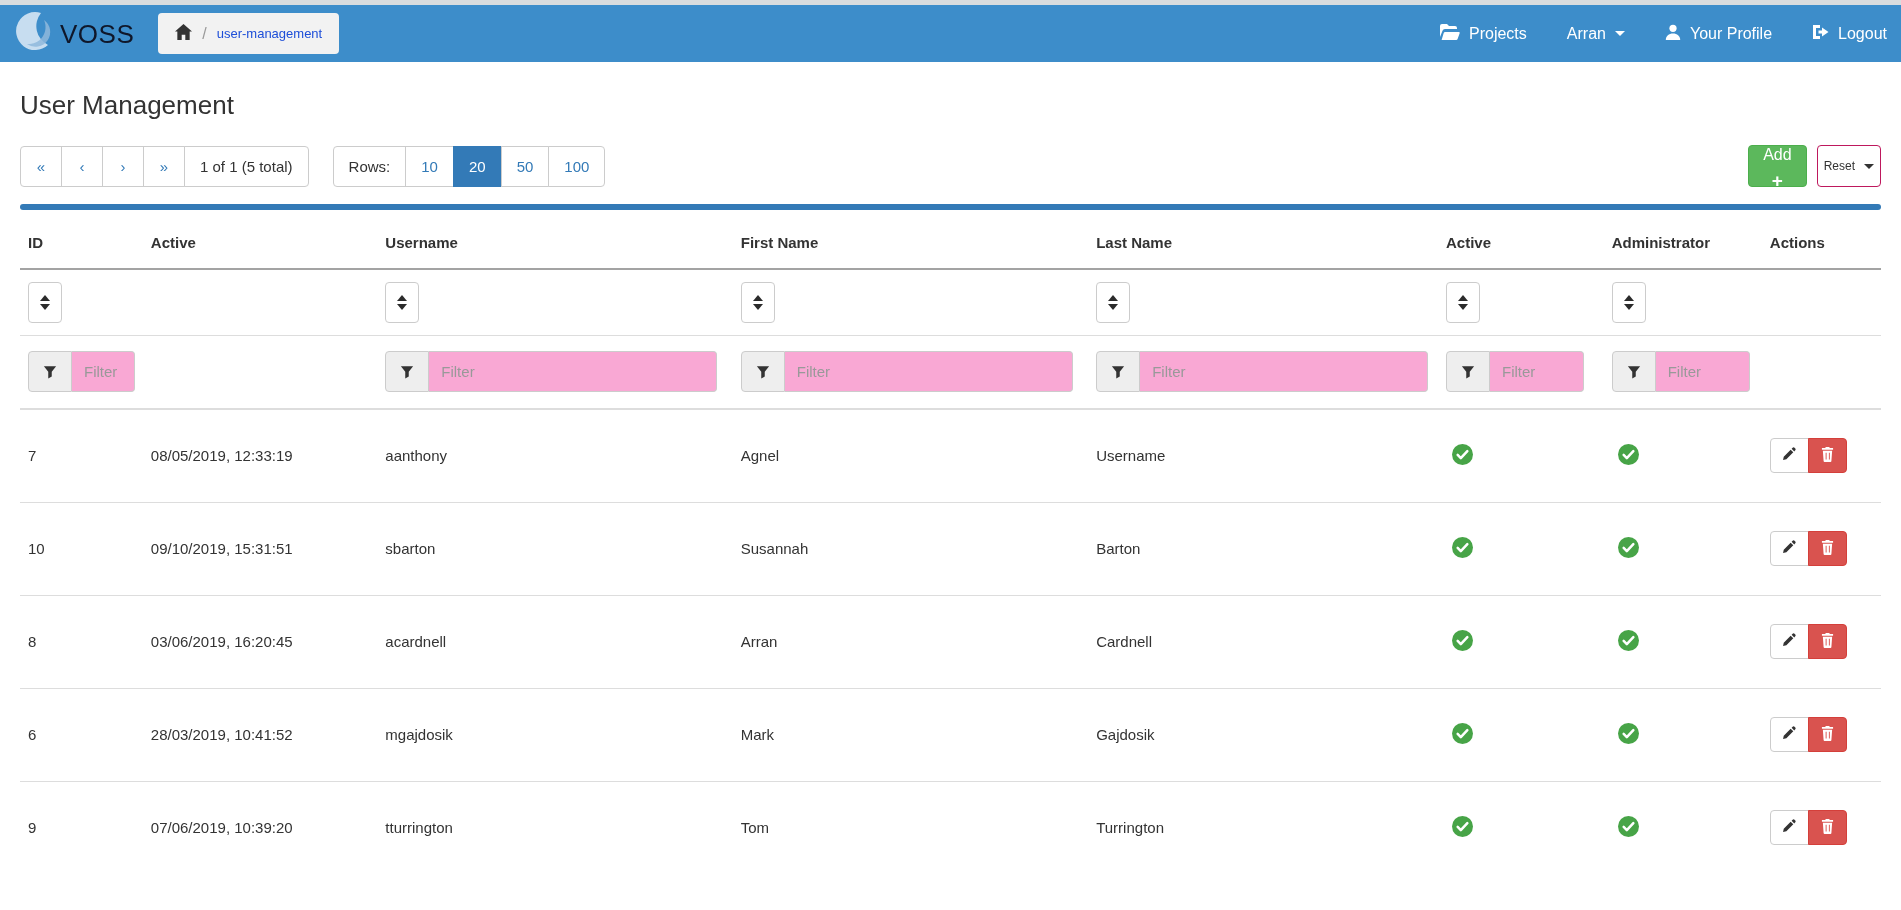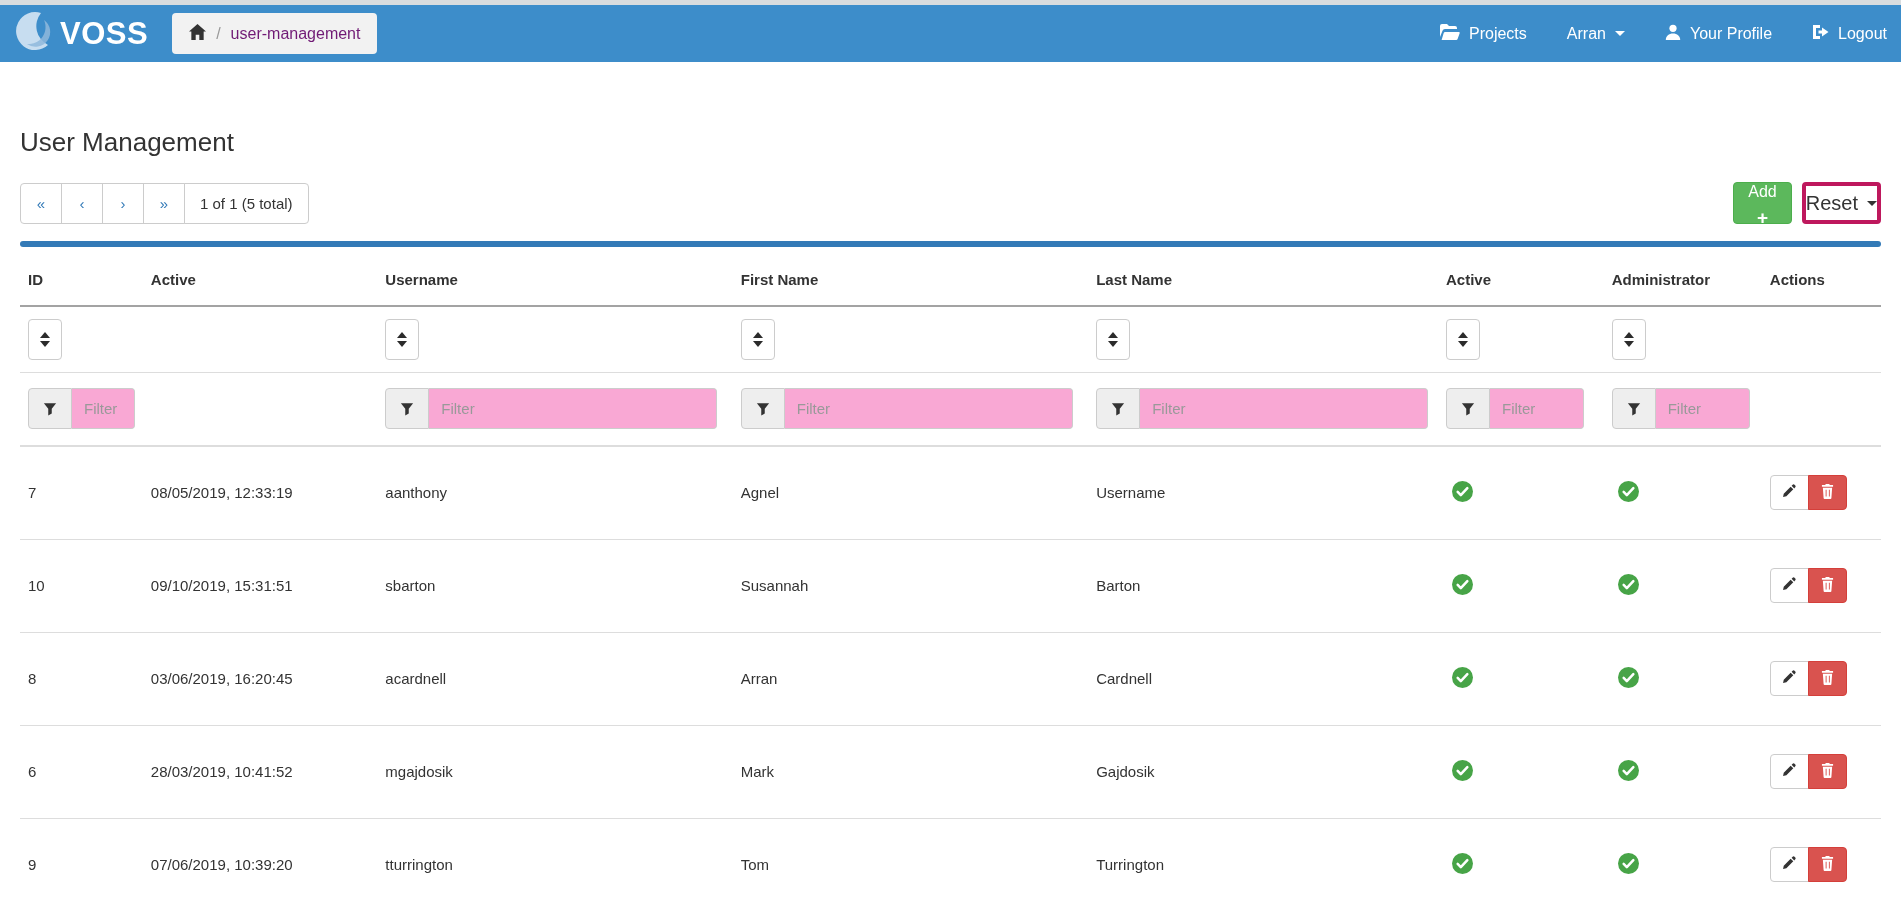--- a/index.html
+++ b/index.html
@@ -4,49 +4,49 @@
 <style>
   * { box-sizing: border-box; margin: 0; padding: 0; }
   html,body { background:#fff; }
   body { font-family: "Liberation Sans", "DejaVu Sans", sans-serif; width:1901px; }
   .app { width:1901px; height:910px; background:#fff; overflow:hidden; }
   .top-strip { height:5px; background:#d9dcde; }
 
   
   .navbar { height:57px; background:#3d8dca; display:flex; align-items:center; padding:0 14px 0 8px; }
   .brand { display:flex; align-items:center; gap:2px; }
-  .brand-text { color:#ffffff; font-size:31px; font-weight:bold; letter-spacing:.5px; line-height:1; }
+  .brand-text { color:#0f172a; font-size:26px; font-weight:normal; letter-spacing:.5px; line-height:1; }
   .breadcrumb-pill { margin-left:24px; background:#f2f2f2; border-radius:4px; height:41px; display:flex; align-items:center; padding:0 17px; gap:10px; }
   .crumb-sep { color:#9a9a9a; font-size:16px; }
-  .crumb-current { color:#701a75; font-size:16px; }
+  .crumb-current { color:#1d4ed8; font-size:13px; }
   .nav-right { margin-left:auto; display:flex; align-items:center; gap:40px; }
   .nav-link { display:flex; align-items:center; gap:9px; color:#fff; font-size:16px; cursor:pointer; }
   .caret { width:0; height:0; border-left:5px solid transparent; border-right:5px solid transparent; border-top:5px solid currentColor; display:inline-block; }
 
   
-  .main { padding:22px 20px 0 20px;margin-top:37px; }
+  .main { padding:22px 20px 0 20px; }
   .page-title { font-size:26px; font-weight:400; color:#333; margin:6px 0 24px 0; }
 
   .toolbar { display:flex; align-items:center; }
   .btn-group { display:inline-flex; }
   .btn { background:#fff; border:1px solid #ccc; height:41px; min-width:42px; padding:0 15px; font-size:15px;
          color:#337ab7; display:inline-flex; align-items:center; justify-content:center; cursor:pointer;
          font-family:inherit; }
   .btn-group .btn + .btn { margin-left:-1px; }
   .btn-group .btn:first-child { border-radius:4px 0 0 4px; }
   .btn-group .btn:last-child { border-radius:0 4px 4px 0; }
   .btn.txt { color:#333; cursor:default; }
   .btn.active { background:#337ab7; border-color:#337ab7; color:#fff; }
   .group-rows { margin-left:24px; }
   .toolbar-spacer { flex:1; }
   .btn-add { background:#5cb85c; border:1px solid #4cae4c; border-radius:4px; color:#fff; font-size:16px;
              height:42px; padding:0 14px; display:inline-flex; align-items:center; gap:7px; cursor:pointer; font-family:inherit;flex-direction:column; }
   .plus-glyph { font-weight:bold; font-size:19px; line-height:1; }
-  .btn-reset { background:#fff; border:4px solid #be185d; border-radius:4px; color:#333; font-size:20px;
-               height:42px; padding:0 0; margin-left:10px; display:inline-flex; align-items:center; gap:9px; cursor:pointer; font-family:inherit; }
+  .btn-reset { background:#fff; border:1px solid #be185d; border-radius:4px; color:#333; font-size:12px;
+               height:42px; padding:0 6px; margin-left:10px; display:inline-flex; align-items:center; gap:9px; cursor:pointer; font-family:inherit; }
 
   
   .table-topbar { height:6px; background:#337ab7; border-radius:3px; margin-top:17px; }
   table { width:100%; border-collapse:collapse; table-layout:fixed; margin-top:1px; }
   th { text-align:left; font-size:15px; font-weight:bold; color:#333; padding:23px 8px 17px 8px; border-bottom:2px solid #a3a3a3; }
   tr.sort-row td { padding:12px 8px; border-bottom:1px solid #ddd; }
   tr.filter-row td { padding:15px 8px 16px 8px; border-bottom:2px solid #ddd; }
   tbody td { padding:28px 8px 29px 8px; font-size:15px; color:#333; border-top:1px solid #ddd; vertical-align:middle; }
   tbody tr:first-child td { border-top:none; }
 
@@ -136,20 +136,27 @@
 
     <div class="toolbar">
       <div class="btn-group">
         <button class="btn">«</button>
         <button class="btn">‹</button>
         <button class="btn">›</button>
         <button class="btn">»</button>
         <span class="btn txt">1 of 1 (5 total)</span>
       </div>
 
+      <div class="btn-group group-rows" id="rows-group">
+        <span class="btn txt">Rows:</span>
+      <button class="btn">10</button>
+          <button class="btn active">20</button>
+          <button class="btn">50</button>
+          <button class="btn">100</button>
+        </div>
 
       <div class="toolbar-spacer"></div>
 
       <button class="btn-add">
         <span>Add</span>
         <span class="plus-glyph">+</span>
       </button>
       <button class="btn-reset">
         <span>Reset</span>
         <span class="caret"></span>

